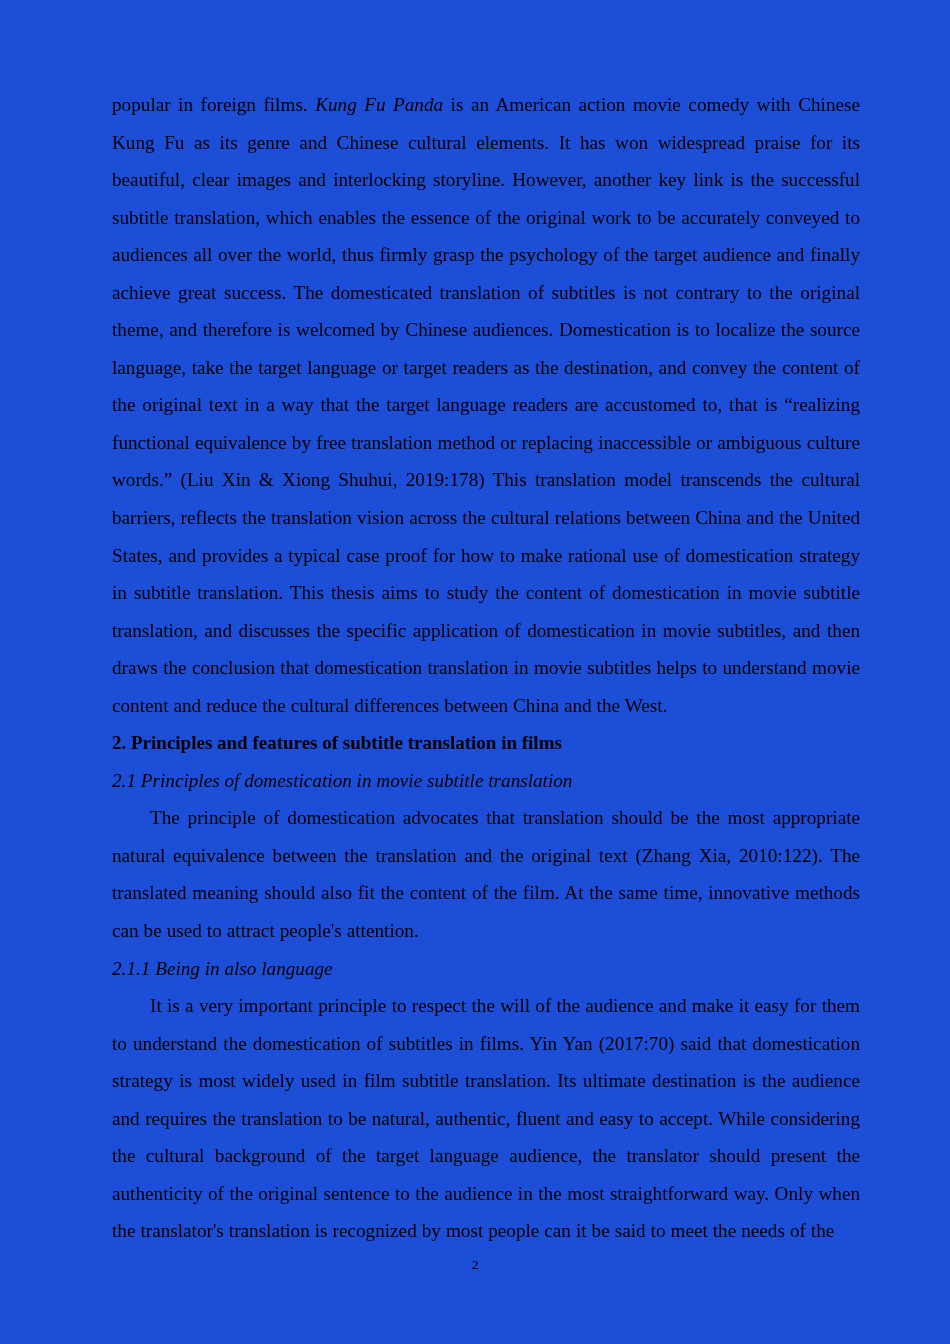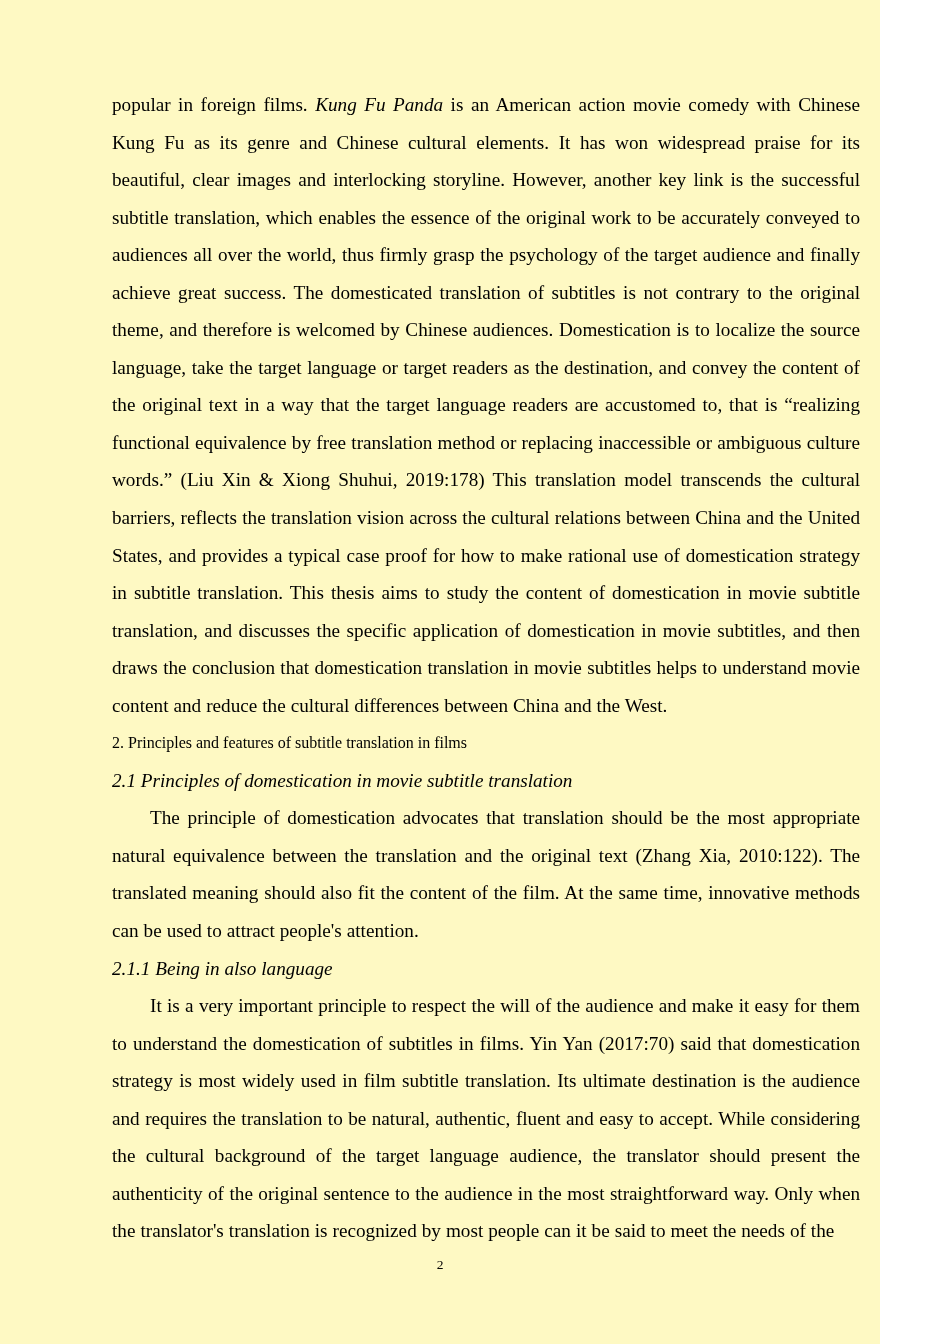--- a/index.html
+++ b/index.html
@@ -3,23 +3,23 @@
 <meta charset="utf-8">
 <title>Academic Paper Page</title>
 <style>
   html, body {
     margin: 0;
     padding: 0;
     background: #ffffff;
   }
   .page {
     position: relative;
-    width: 880px;
+    width: 950px;
     height: 1344px;
-    background: #fef9c3;
+    background: #1d4ed8;
     overflow: hidden;
     font-family: "Liberation Serif", "DejaVu Serif", serif;
     color: #000000;
     -webkit-font-smoothing: antialiased;
   }
   .content {
     position: absolute;
     left: 112px;
     top: 86px;
     width: 748px;
@@ -33,23 +33,23 @@
     text-indent: 0;
     word-spacing: 0.01em;
     hyphens: none;
   }
   p.body-par.indented {
     text-indent: 38px;
   }
   
   h2.section-heading {
     margin: 0;
-    font-size: 16px;
+    font-size: 19px;
     line-height: 37.55px;
-    font-weight: normal;
+    font-weight: bold;
     text-align: left;
   }
   h3.sub-heading {
     margin: 0;
     font-size: 19.2px;
     line-height: 37.55px;
     font-weight: normal;
     font-style: italic;
     text-align: left;
     font-family: Liberation Serif, serif;

